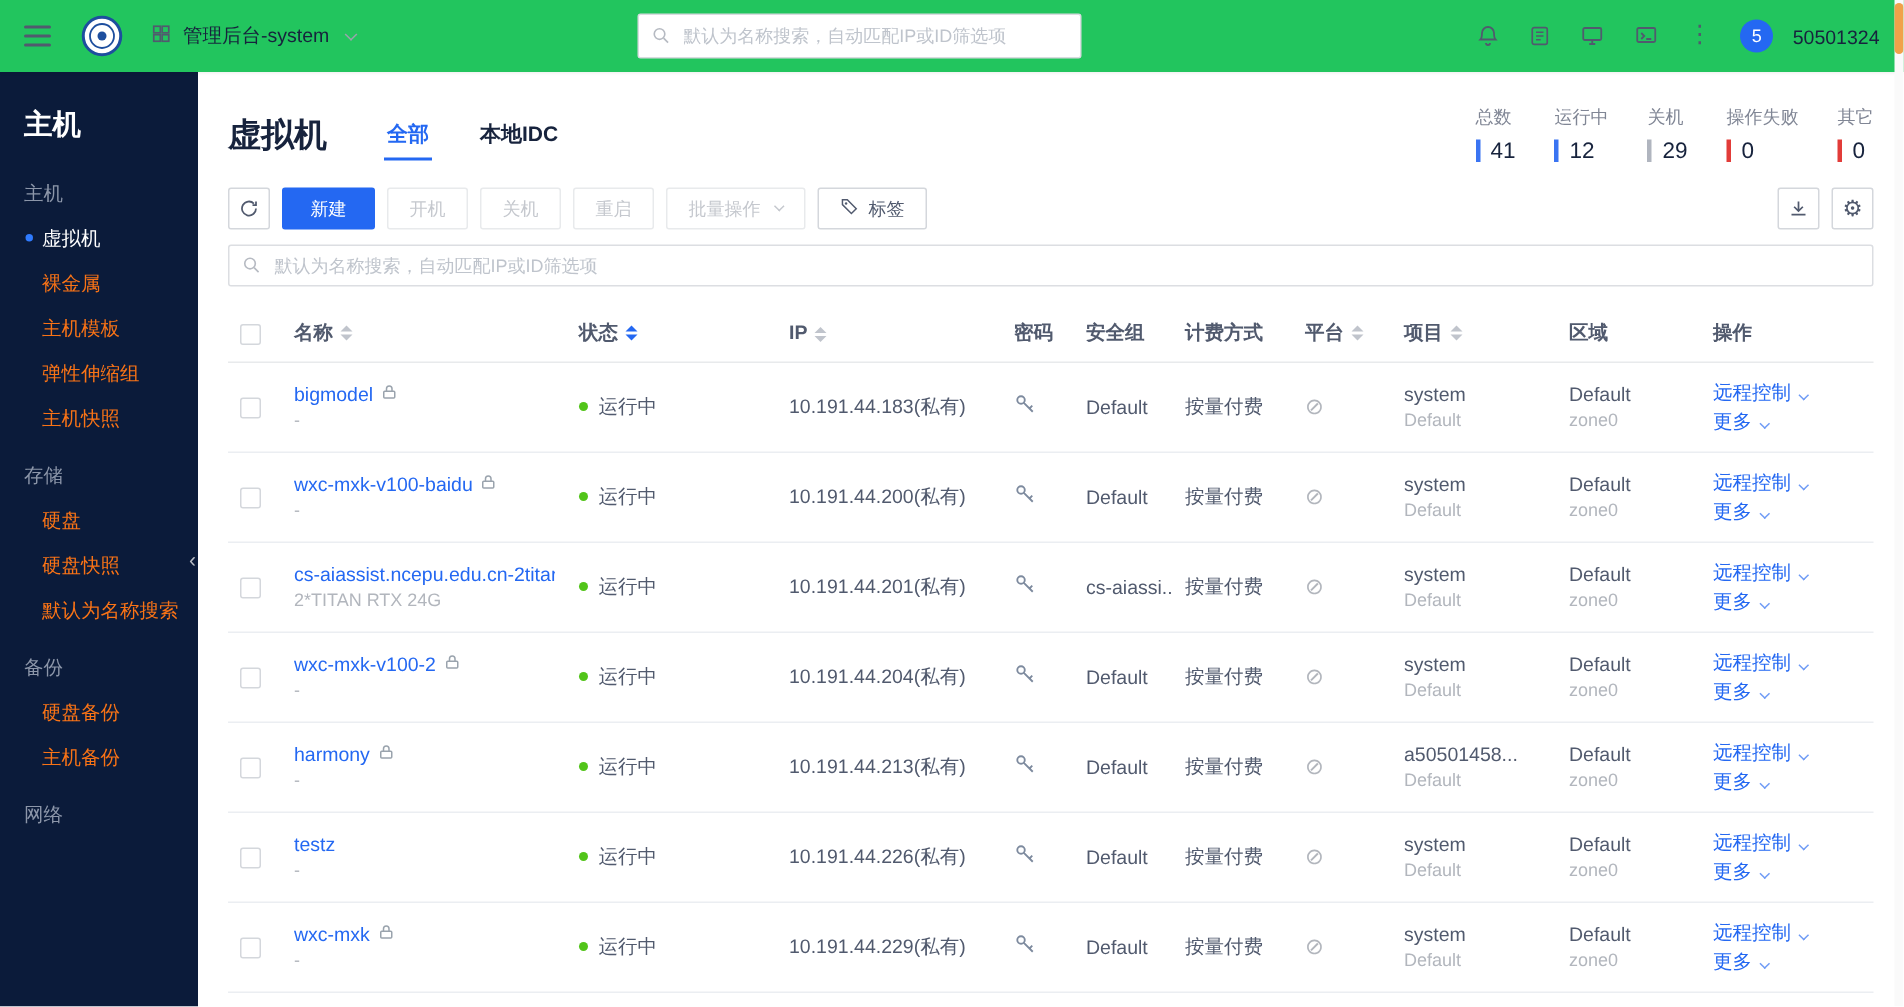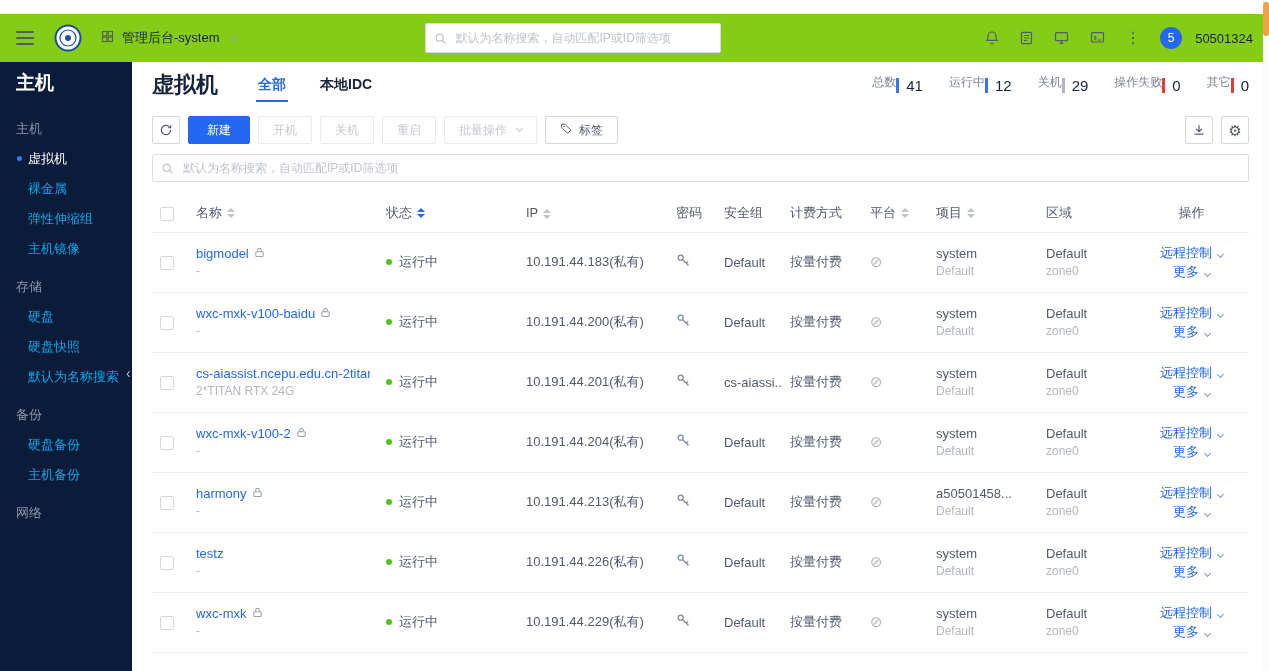--- a/index.html
+++ b/index.html
@@ -1,21 +1,21 @@
 <!DOCTYPE html>
 <html><head>
 <meta charset="utf-8">
 <style>
   * { margin:0; padding:0; box-sizing:border-box; }
   html,body { width:1269px; height:671px; overflow:hidden; background:#fff;
     font-family:"Liberation Sans","DejaVu Sans",sans-serif; color:#515a6e; }
   .app { position:relative; width:1269px; height:671px; overflow:hidden; }
 
   
-  .topbar { position:absolute; top:14px; left:0; right:0; height:48px; background:#84cc16;
+  .topbar { position:absolute; top:0; left:0; right:0; height:48px; background:#22c55e;
     display:flex; align-items:center; padding:0 16px; z-index:20;
     box-shadow:0 1px 2px rgba(0,0,0,.06); }
   .hamburger { width:18px; height:14px; display:inline-flex; flex-direction:column;
     justify-content:space-between; cursor:pointer; margin-right:20px; }
   .hamburger i { height:2px; background:#515a6e; border-radius:1px; }
   .logo { margin-right:18px; display:inline-flex; }
   .workspace { display:flex; align-items:center; gap:7px; font-size:13px; color:#17233d; cursor:pointer; }
   .chev { display:inline-block; width:6px; height:6px; border-right:1.5px solid #9aa3ad;
     border-bottom:1.5px solid #9aa3ad; transform:rotate(45deg); margin-left:4px; margin-top:-3px; }
   .topsearch { position:relative; margin-left:188px; width:296px; }
@@ -27,38 +27,38 @@
   .icon-btn { display:inline-flex; align-items:center; cursor:pointer; }
   .kebab { font-size:16px; color:#515a6e; line-height:1; cursor:pointer; }
   .badge { width:22px; height:22px; border-radius:50%; background:#2468f2; color:#fff;
     font-size:12px; display:inline-flex; align-items:center; justify-content:center; cursor:pointer; }
   .user { font-size:13px; color:#17233d; margin-left:-6px; cursor:pointer; }
 
   
   .sidebar { position:absolute; top:48px; left:0; bottom:0; width:132px; background:#0b1b3a; overflow:hidden; }
   .side-title { color:#fff; font-size:19px; font-weight:bold; padding:22px 16px 10px; }
   .side-section { color:#8c96a9; font-size:13px; padding:14px 16px 6px; }
-  .side-item { position:relative; color:#0ea5e9; font-size:13px; padding:6px 10px 6px 28px; cursor:pointer; }
+  .side-item { position:relative; color:#f97316; font-size:13px; padding:6px 10px 6px 28px; cursor:pointer; }
   .side-item.active { color:#fff; }
   .side-item.active .bullet { position:absolute; left:17px; top:12px; width:5px; height:5px;
     border-radius:50%; background:#2f7bff; }
   .collapse-handle { position:absolute; left:126px; top:366px; z-index:30; color:#b9bdc5;
     font-size:14px; cursor:pointer; line-height:1; }
 
   
   .main { position:absolute; top:48px; left:132px; right:0; bottom:0; background:#fff; padding:0 20px; overflow:hidden; }
 
   .page-head { display:flex; align-items:center; padding:22px 0 16px; }
   .page-title { font-size:22px; font-weight:bold; color:#17233d; }
   .tabs { display:flex; gap:30px; margin-left:38px; }
   .tab { font-size:14px; color:#17233d; font-weight:bold; padding:6px 2px; cursor:pointer; position:relative; }
   .tab.active { color:#2468f2; }
   .tab.active::after { content:""; position:absolute; left:0; right:0; bottom:-2px; height:2px; background:#2468f2; }
   .stats { margin-left:auto; display:flex; gap:26px; }
-  .stat { display:flex; flex-direction:row; }
+  .stat { display:flex; flex-direction:column; }
   .stat-label { font-size:12px; color:#808695; margin-bottom:5px; }
   .stat-valrow { display:flex; align-items:center; }
   .stat-bar { width:3px; height:15px; margin-right:7px; background:#ccc; }
   .stat-value { font-size:15px; color:#17233d; }
 
   .toolbar { display:flex; align-items:center; gap:8px; }
   .btn { height:28px; padding:0 14px; font-size:12px; border:1px solid #d4d7dc; border-radius:2px;
     background:#fff; color:#515a6e; display:inline-flex; align-items:center; gap:6px; cursor:pointer; }
   .btn.primary { background:#2468f2; border-color:#2468f2; color:#fff; padding:12px 18px; }
   .btn.disabled { color:#c5c8ce; border-color:#e8eaec; cursor:not-allowed; }
@@ -68,27 +68,27 @@
   .gear-glyph { font-size:15px; line-height:1; color:#515a6e; }
 
   .filterbar { position:relative; margin-top:10px; }
   .filterbar input { width:100%; height:28px; border:1px solid #dcdee2; border-radius:2px;
     padding:0 10px 0 30px; font-size:12px; outline:none; color:#515a6e; }
   .filterbar input::placeholder { color:#bfc4cc; }
   .filterbar .mag { position:absolute; left:9px; top:7px; }
 
   
   table { width:1097px; border-collapse:collapse; table-layout:fixed; margin-top:12px; }
-  th { height:38px; text-align:left; font-size:13px; color:#515a6e; font-weight:normal;
+  th { height:38px; text-align:left; font-size:13px; color:#515a6e; font-weight:bold;
     padding:0 8px; border-bottom:1px solid #e8eaec; white-space:nowrap; }
   td { height:60px; padding:6px 8px; font-size:13px; color:#515a6e;
     border-bottom:1px solid #ebeef2; vertical-align:middle; white-space:nowrap; overflow:hidden; }
   .col-check{width:36px;} .col-name{width:190px;} .col-status{width:140px;} .col-ip{width:150px;}
   .col-pwd{width:48px;} .col-sec{width:66px;} .col-bill{width:80px;} .col-plat{width:66px;}
-  .col-proj{width:110px;} .col-region{width:96px;} .col-op{width:115px;text-align:center;}
+  .col-proj{width:110px;} .col-region{width:96px;} .col-op{width:115px;}
   .checkbox { display:inline-block; width:14px; height:14px; border:1px solid #d4d7dc;
     border-radius:2px; background:#fff; cursor:pointer; vertical-align:middle; }
   .sorter { display:inline-flex; flex-direction:column; margin-left:5px; vertical-align:middle; }
   .sorter i { width:0; height:0; border-left:4px solid transparent; border-right:4px solid transparent; }
   .sorter .up { border-bottom:4px solid #c0c4cc; margin-bottom:2px; }
   .sorter .dn { border-top:4px solid #c0c4cc; }
   .sorter.active .up { border-bottom-color:#2468f2; }
   .sorter.active .dn { border-top-color:#2468f2; }
   a.link { color:#2468f2; text-decoration:none; cursor:pointer; }
   .name-line { display:flex; align-items:center; gap:5px; overflow:hidden; }
@@ -171,23 +171,24 @@
       <span class="user">50501324</span>
     </div>
   </header>
 
   <nav class="sidebar">
     <div class="side-title">主机</div>
 
     <div class="side-section">主机</div>
     <div class="side-item active"><span class="bullet"></span><span>虚拟机</span></div>
     <div class="side-item"><span>裸金属</span></div>
+    <div class="side-item"><span>主机模板</span></div>
     <div class="side-item"><span>弹性伸缩组</span></div>
 
-    <div class="side-item"><span>主机镜像</span></div>
+    <div class="side-item"><span>主机快照</span></div>
 
     <div class="side-section">存储</div>
     <div class="side-item"><span>硬盘</span></div>
     <div class="side-item"><span>硬盘快照</span></div>
     <div class="side-item"><span>默认为名称搜索</span></div>
 
     <div class="side-section">备份</div>
     <div class="side-item"><span>硬盘备份</span></div>
     <div class="side-item"><span>主机备份</span></div>
 

